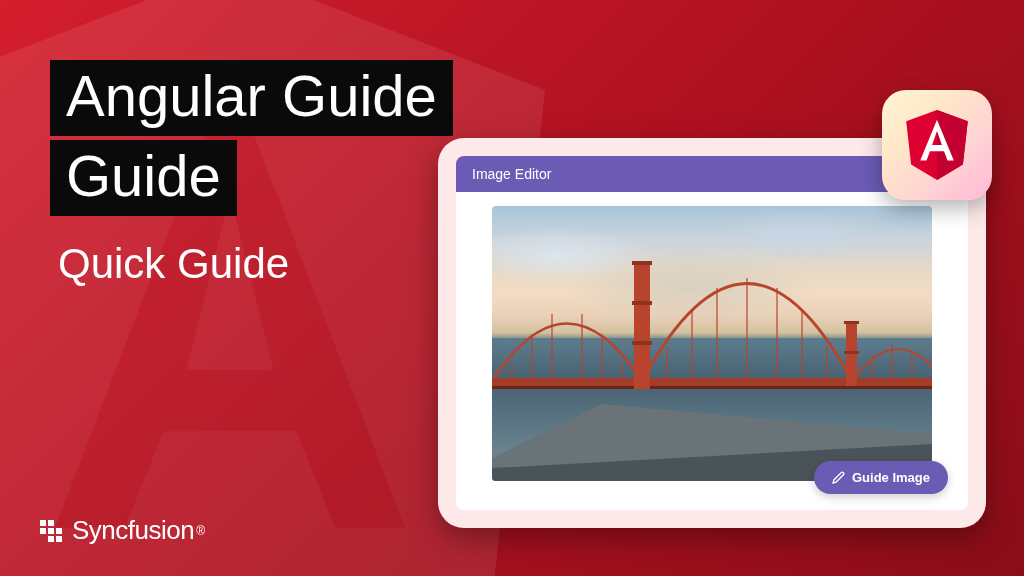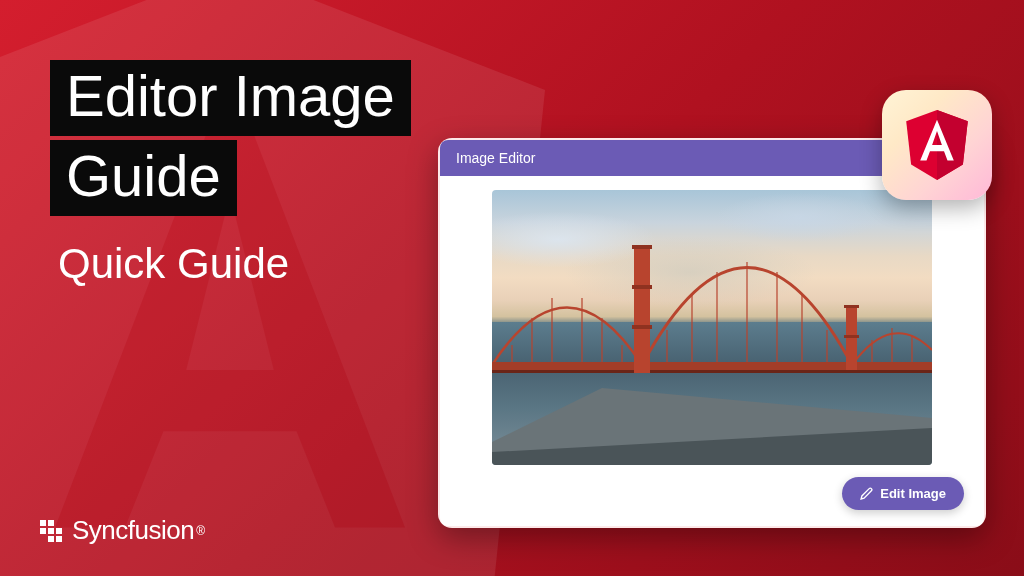--- a/index.html
+++ b/index.html
@@ -64,23 +64,23 @@
 .logo-icon span.off { background: transparent; }
 .logo-text { font-size: 26px; font-weight: 500; letter-spacing: -0.5px; }
 .logo-reg { font-size: 12px; vertical-align: super; margin-left: 2px; }
 .device {
   position: absolute;
   right: 38px;
   top: 138px;
   width: 548px;
   height: 390px;
   background: #fde9e9;
-  border-radius: 14px;
+  border-radius: 26px;
   box-shadow: 0 10px 30px rgba(0,0,0,0.35);
-  padding: 2px;
+  padding: 18px;
 }
 .app-frame {
   width: 100%;
   height: 100%;
   background: #fff;
   border-radius: 8px;
   overflow: hidden;
   position: relative;
 }
 .app-header {
@@ -157,21 +157,21 @@
 <body>
 
 <div class="bg-shape">
   <svg viewBox="0 0 400 500">
     <path d="M200 20 L380 90 L350 380 L200 460 L50 380 L20 90 Z" fill="rgba(255,255,255,0.35)"></path>
     <path d="M200 80 L300 340 L260 340 L238 285 L162 285 L140 340 L100 340 Z M200 150 L175 250 L225 250 Z" fill="rgba(180,20,30,0.5)"></path>
   </svg>
 </div>
 
 <div class="title-block">
-  <div><span class="title-line">Editor Image</span></div>
+  <div><span class="title-line">Angular Guide</span></div>
   <div><span class="title-line">Guide</span></div>
 </div>
 
 <div class="subtitle">Quick Guide</div>
 
 <div class="logo">
   <div class="logo-icon">
     <span></span>
       <span></span>
       <span class="off"></span>
@@ -228,21 +228,21 @@
           <rect x="352" y="145" width="15" height="3" fill="#8f3220"></rect>
           <polygon points="0,260 120,200 440,235 440,275 0,275" fill="#4a5458"></polygon>
           <polygon points="0,252 110,198 440,228 440,238 0,262" fill="#6a7478"></polygon>
         </svg>
       </div>
     </div>
     <button class="edit-btn">
       <svg viewBox="0 0 24 24" fill="none" stroke="currentColor" stroke-width="2.5">
         <path d="M17 3a2.8 2.8 0 1 1 4 4L7.5 20.5 2 22l1.5-5.5L17 3z"></path>
       </svg>
-      <span>Edit Image</span>
+      <span>Guide Image</span>
     </button>
   </div>
 </div>
 
 <div class="angular-badge">
   <svg viewBox="0 0 100 108">
     <polygon points="50,4 94,20 87,82 50,104 13,82 6,20" fill="#dd0031"></polygon>
     <polygon points="50,4 50,104 87,82 94,20" fill="#c3002f"></polygon>
     <path d="M50 18 L26 76 L35 76 L40 63 L60 63 L65 76 L74 76 Z M50 34 L57 54 L43 54 Z" fill="#fff"></path>
   </svg>

